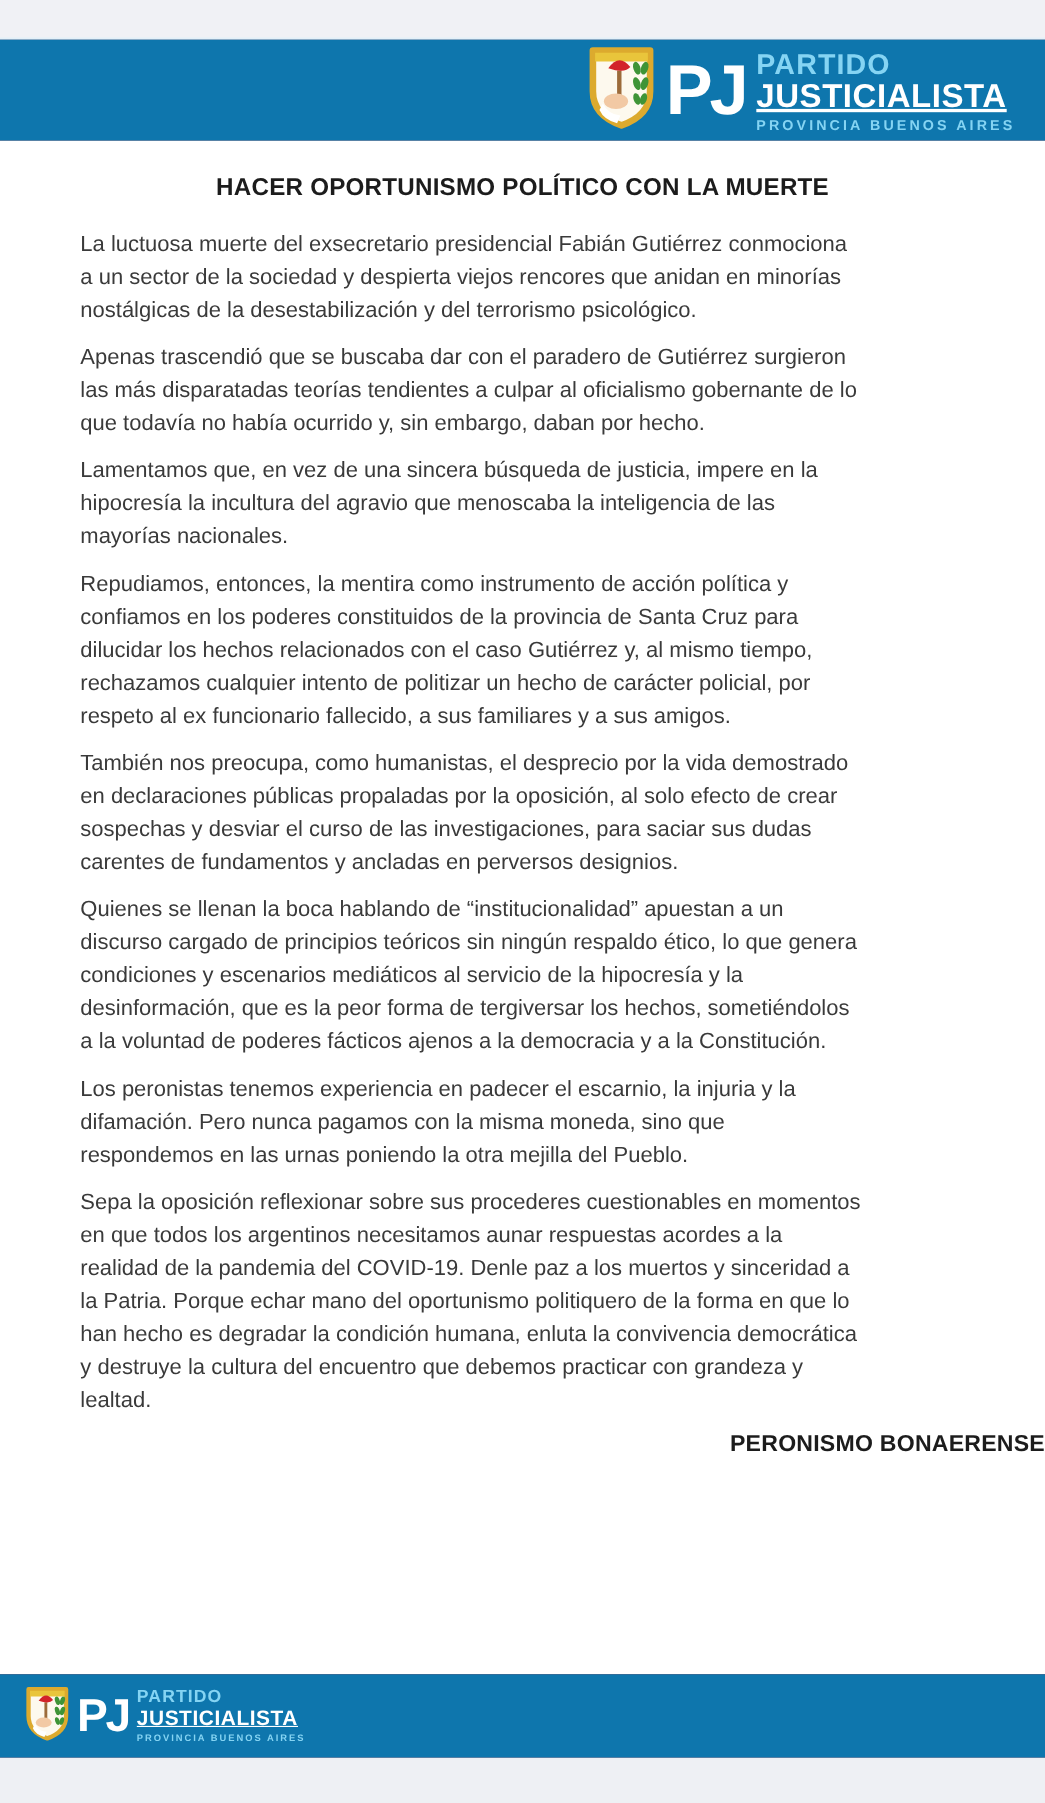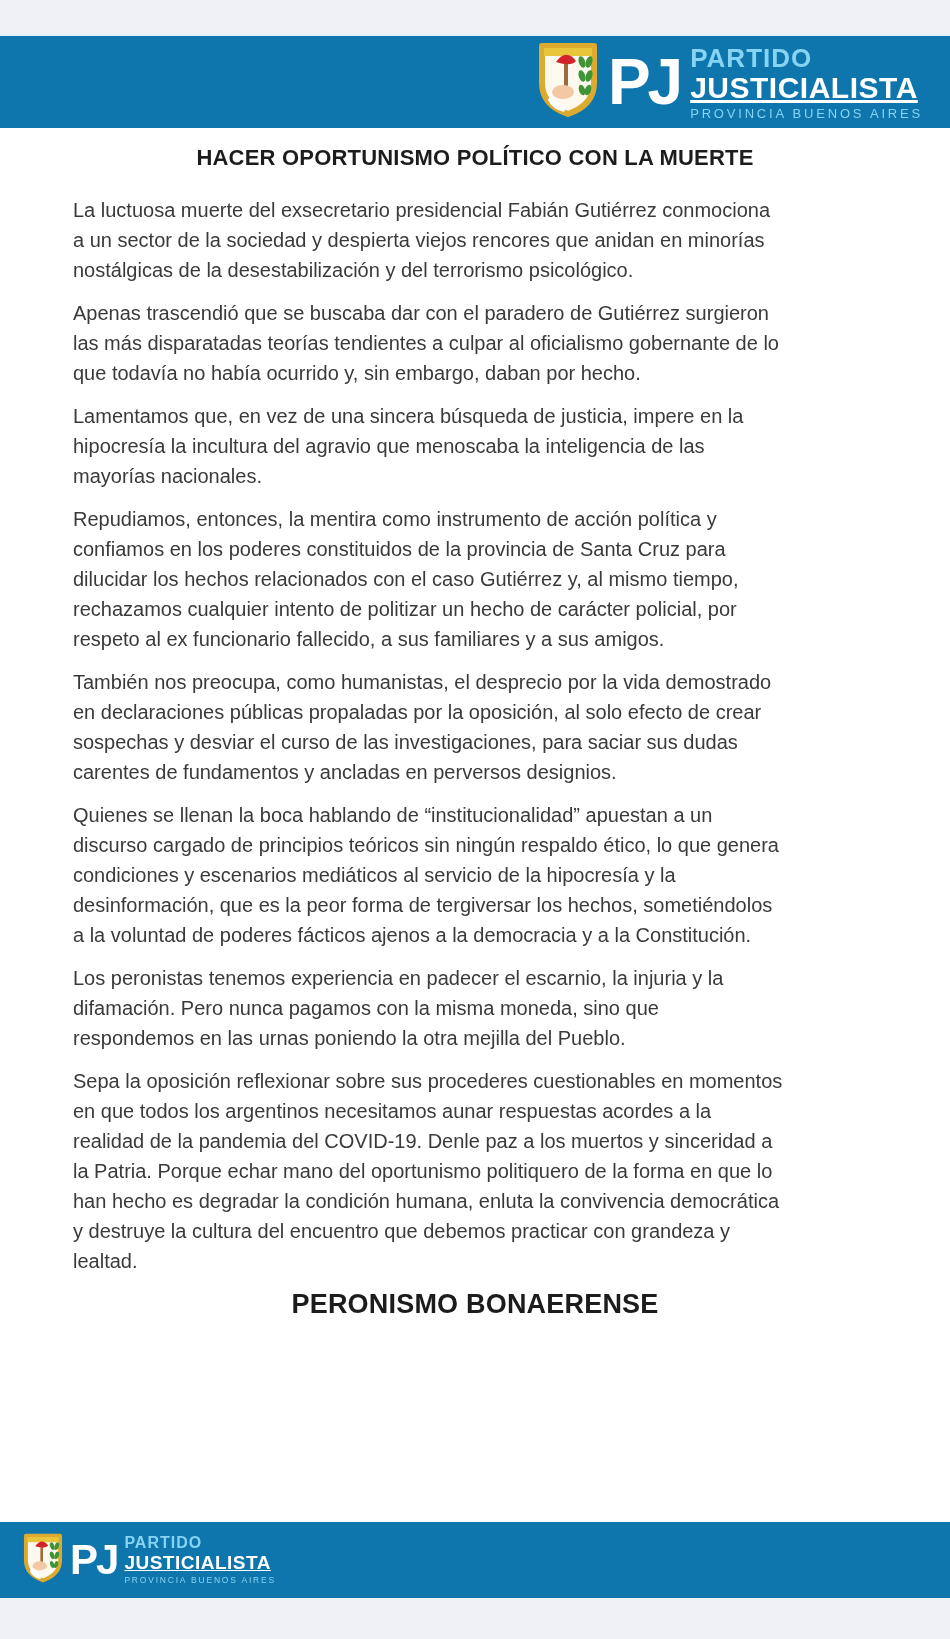--- a/index.html
+++ b/index.html
@@ -26,45 +26,45 @@
   
   .logo { display:flex; align-items:center; }
   .logo .emblem { flex:0 0 auto; display:block; }
   .logo .initials {
     color:#ffffff; font-weight:bold; line-height:1;
     letter-spacing:-3px; margin:0 10px 0 8px;
   }
   .logo .nameblock { display:flex; flex-direction:column; line-height:1; }
   .logo .name-1 { color:#85d4f3; font-weight:bold; letter-spacing:1px; }
   .logo .name-2 { color:#ffffff; font-weight:bold; letter-spacing:0.5px; margin-top:2px;text-decoration:underline; }
-  .logo .name-sub { color:#85d4f3; font-weight:normal; margin-top:4px; }
+  .logo .name-sub { color:#85d4f3; font-weight:bold; margin-top:4px; }
 
   .logo-lg .initials { font-size:64px; }
   .logo-lg .name-1 { font-size:26px; }
   .logo-lg .name-2 { font-size:30px; }
   .logo-lg .name-sub { font-size:13px; letter-spacing:2.8px; }
   .logo-sm .initials { font-size:42px; letter-spacing:-2px; margin:0 7px 0 6px; }
   .logo-sm .name-1 { font-size:16px; }
   .logo-sm .name-2 { font-size:19px; }
   .logo-sm .name-sub { font-size:8.5px; letter-spacing:1.8px; }
 
   
   .content { background:#ffffff; height:1394px; padding-top:17px; overflow:hidden; }
   .doc-title {
     text-align:center; font-weight:bold; font-size:22px; color:#1c1c1c;
-    width:740px; margin:0 auto; letter-spacing:0.2px;
+    width:740px; margin:12px auto; letter-spacing:0.2px;
   }
   .doc-title + .doc-title { margin-top:19px; }
   .paragraphs {
     width:712px; margin:24px 0 0 73px;
     font-size:20px; line-height:30px; color:#3a3a3a;
   }
   .paragraphs p { margin:0 0 13px 0; }
   .signature {
-    text-align:center; font-weight:bold; font-size:27px; color:#1c1c1c;
+    text-align:right; font-weight:bold; font-size:21px; color:#1c1c1c;
     margin-top:2px; letter-spacing:0.2px;
   }
 </style>
 </head>
 <body>
 
 <div class="page">
 
   <div class="strip-top"></div>
 

